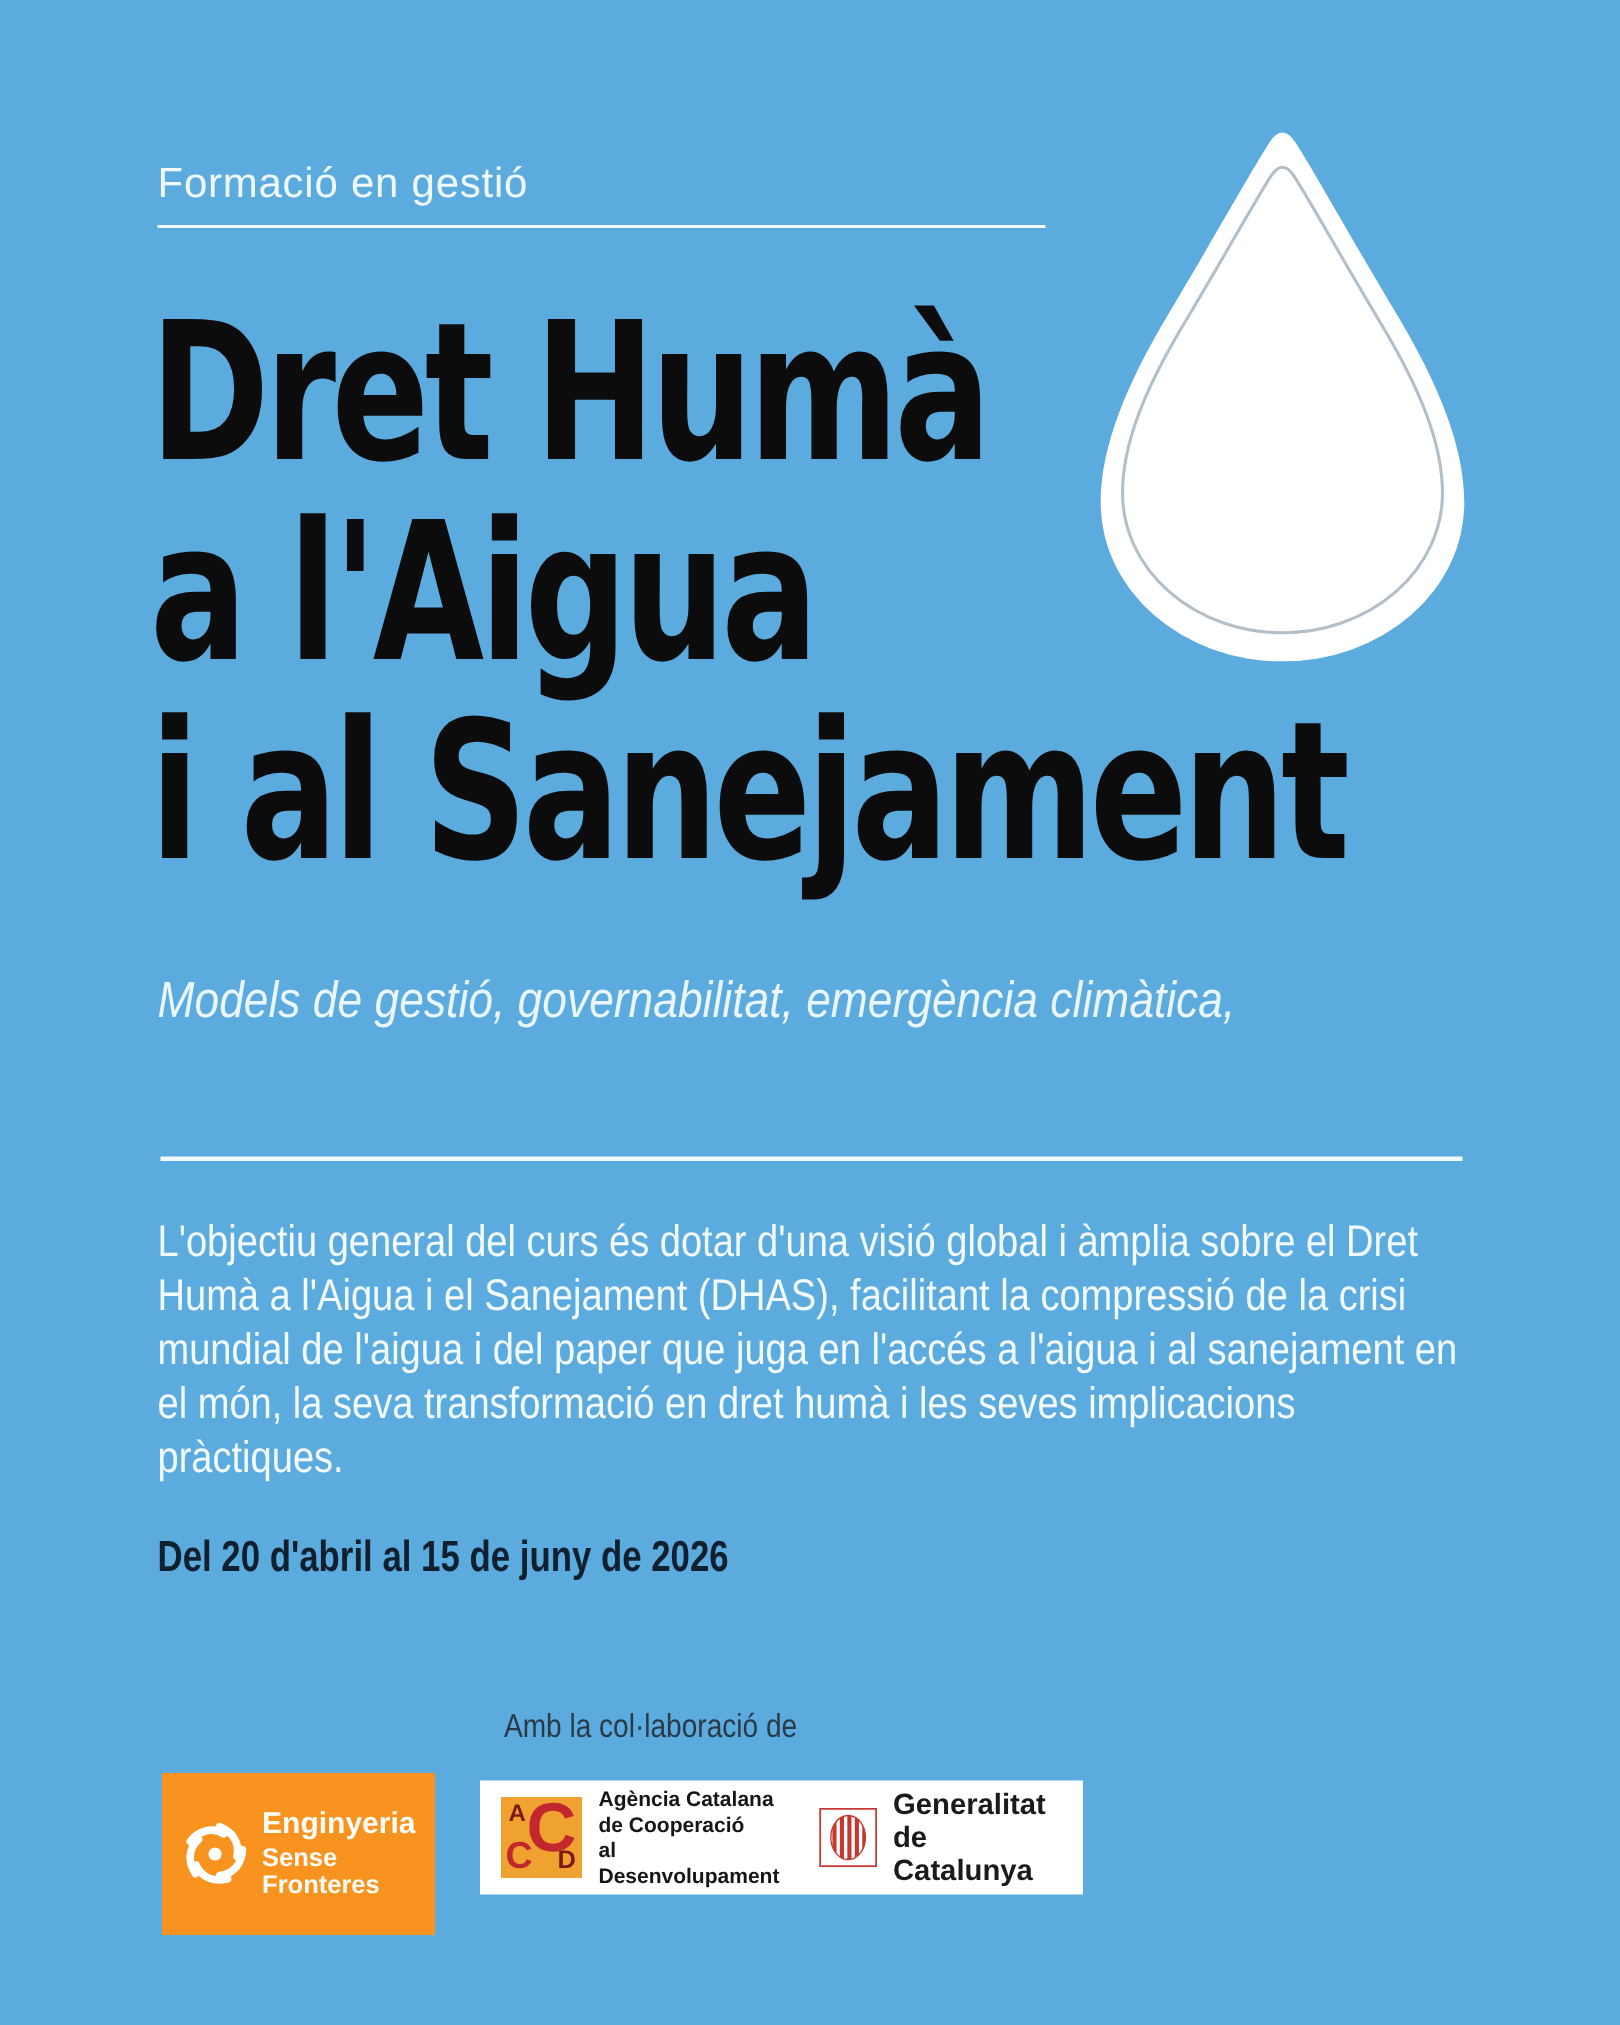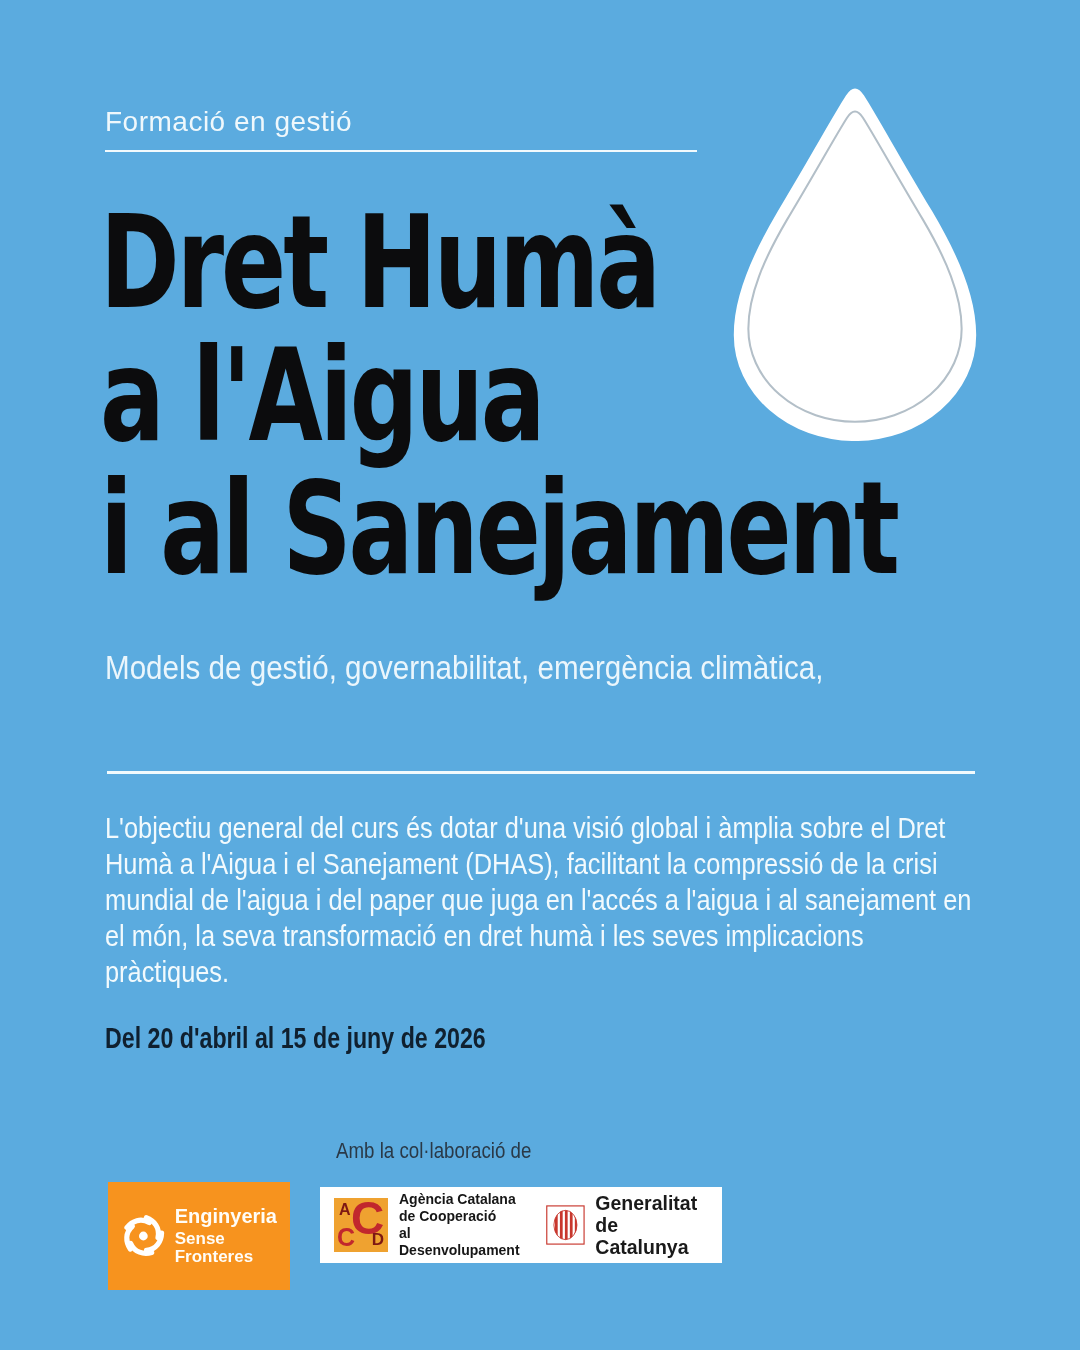--- a/index.html
+++ b/index.html
@@ -19,21 +19,21 @@
   .sqz87{transform:scaleX(.87);transform-origin:0 0;display:inline-block;white-space:nowrap;}
 
   .eyebrow{left:105px;top:106px;font-size:28px;color:#EFF8FC;letter-spacing:.5px;}
   .eyebrow-line{left:105px;top:150px;width:592px;height:2px;background:#F2FAFD;}
 
   .title{left:100px;top:196px;color:#0C0C0D;font-weight:800;
          font-size:128px;line-height:133px;letter-spacing:-4px;
          font-family:"DejaVu Sans","Liberation Sans",sans-serif;}
   .title div{white-space:nowrap;}
 
-  .subtitle{left:105px;top:641px;font-size:34px;
+  .subtitle{left:105px;top:641px;font-size:34px;font-style:italic;
             color:#EBF6FC;line-height:52px;}
   .divider{left:107px;top:771px;width:868px;height:3px;background:#F2FAFD;}
 
   .bodytext{left:105px;top:810px;width:1010px;font-size:29.5px;line-height:36px;
             color:#F2FAFD;}
 
   .dates{left:105px;top:1022px;font-size:29px;font-weight:bold;color:#10202F;}
   .info{left:105px;top:1068px;font-size:29px;font-weight:bold;color:#10202F;}
   .info a{color:#10202F;text-decoration:underline;text-decoration-thickness:2px;text-underline-offset:4px;}
 

